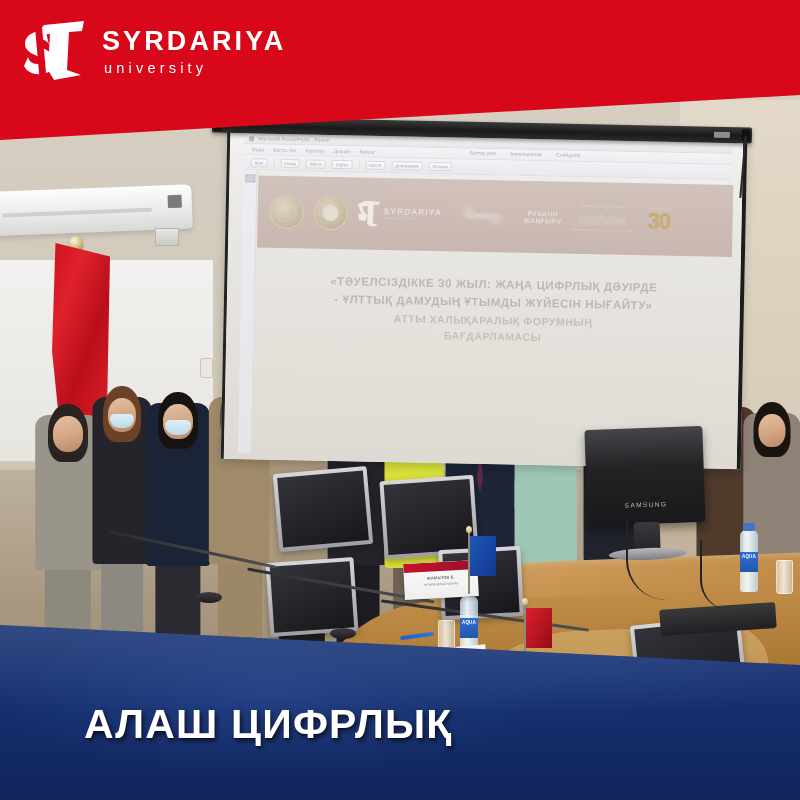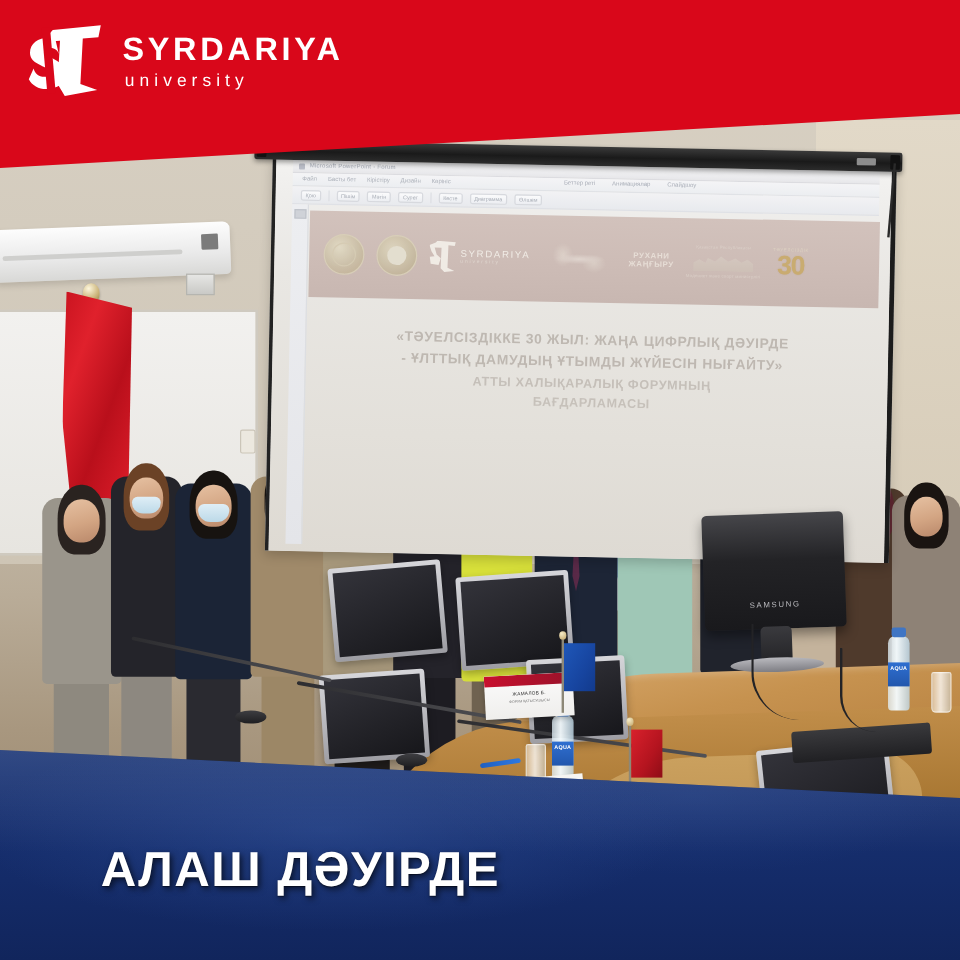--- a/index.html
+++ b/index.html
@@ -760,15 +760,15 @@
     </div>
     <div class="brand-text">
       <div class="brand-name">SYRDARIYA</div>
       <div class="brand-sub">university</div>
     </div>
   </div>
 
   <div class="footer-banner">
     <div class="footer-gloss"></div>
   </div>
-  <div class="footer-title">АЛАШ ДӘУІРДЕ</div>
+  <div class="footer-title">АЛАШ ЦИФРЛЫҚ</div>
 
 </div>
 
 </body></html>

